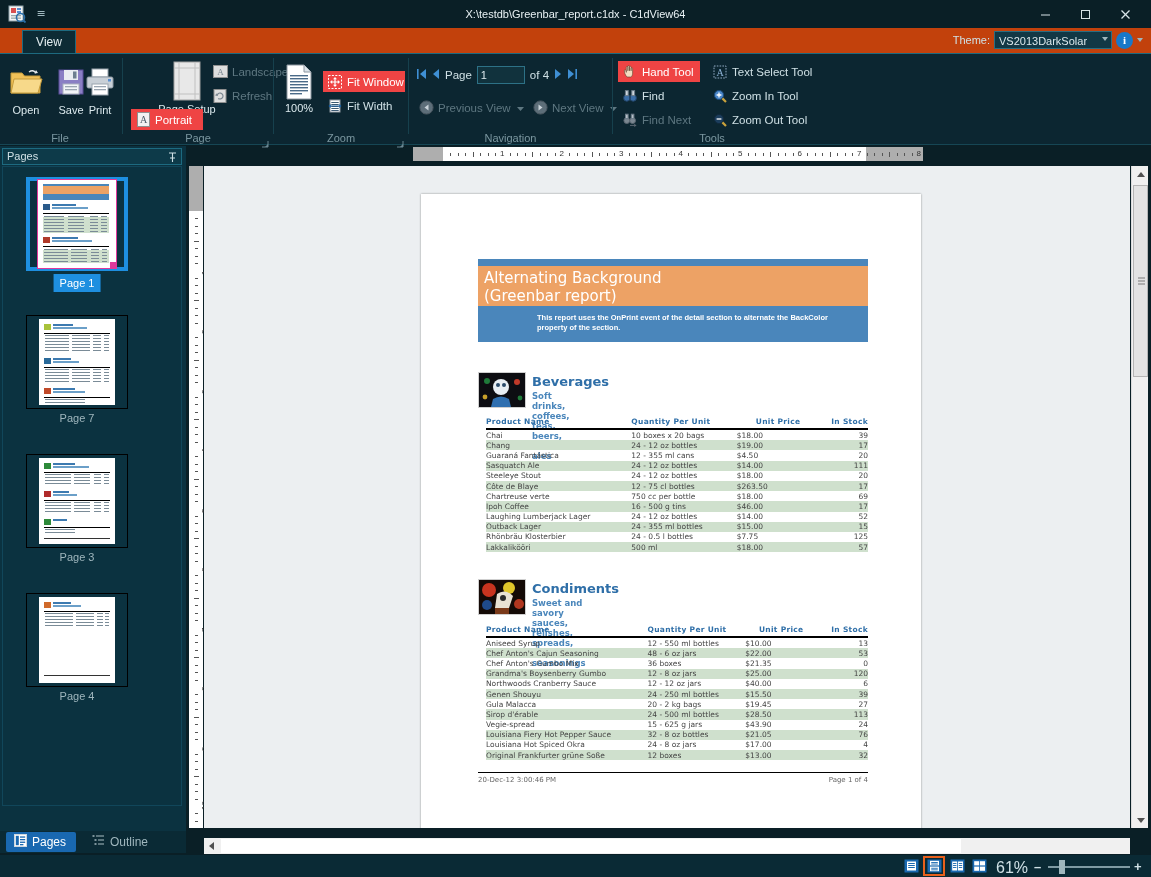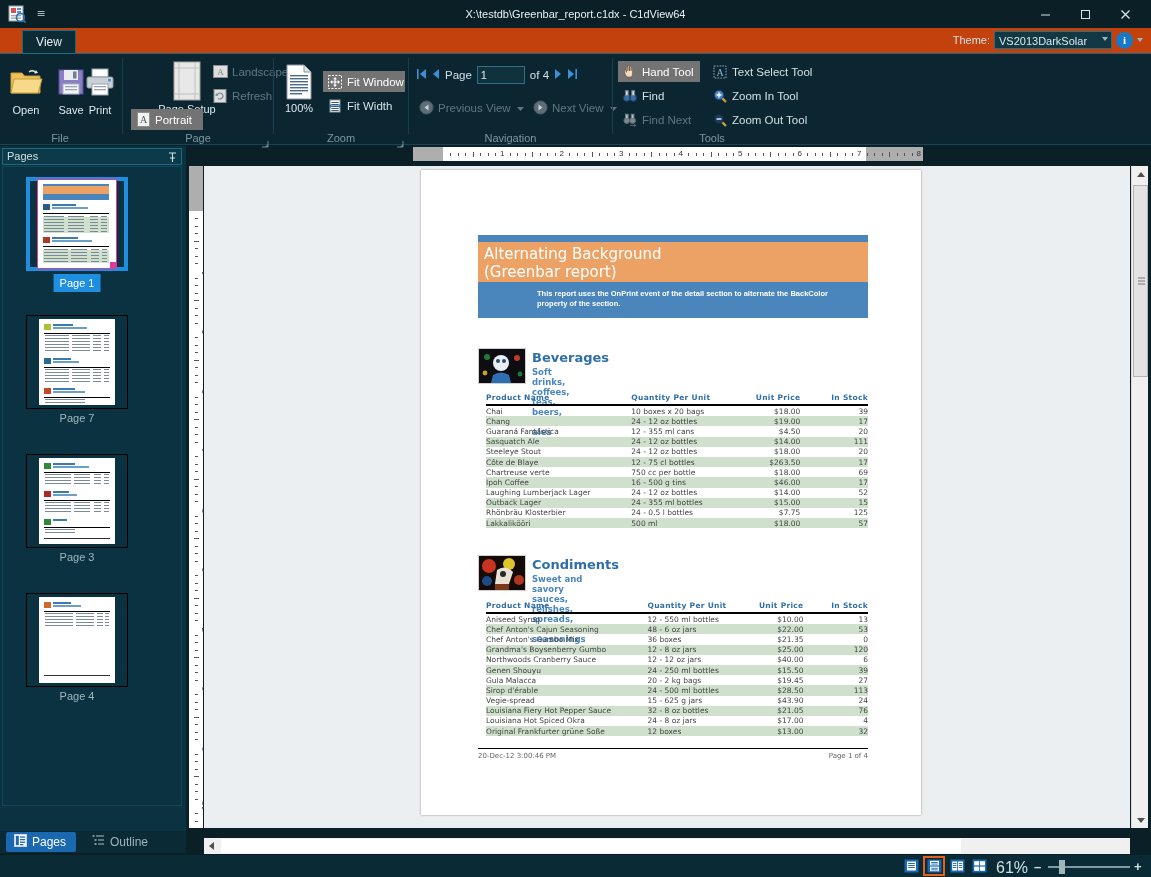--- a/index.html
+++ b/index.html
@@ -40,21 +40,21 @@
   .rgroup .gname{position:absolute;bottom:2px;width:100%;text-align:center;color:#7b97a0;font-size:11px;}
   .rgsep{position:absolute;top:4px;width:1px;height:76px;background:#16404d;}
 
   .bigbtn{position:absolute;width:44px;top:8px;text-align:center;color:#dbe9ed;font-size:11px;}
   .bigbtn .ico{height:40px;display:flex;align-items:center;justify-content:center;}
   .bigbtn .lab{margin-top:2px;}
 
   .smbtn{position:absolute;height:21px;display:flex;align-items:center;gap:4px;
      color:#cfe0e5;font-size:11.5px;padding:0 4px;box-sizing:border-box;white-space:nowrap;}
   .smbtn.dis{color:#5e7781;}
-  .smbtn.sel{background:#737373;color:#fff;align-items:center;}
+  .smbtn.sel{background:#ef4444;color:#fff;align-items:center;}
   .smbtn .ico{width:16px;height:16px;flex:0 0 16px;display:flex;align-items:center;justify-content:center;}
 
   .dlglaunch{position:absolute;width:9px;height:9px;}
 
   
   .pagebox{width:48px;height:18px;background:#11323d;border:1px solid #2d7186;color:#dceaee;
            font-size:11px;line-height:16px;padding:0 3px;box-sizing:border-box;}
   .navtxt{color:#cfe0e5;font-size:11.5px;}
   .navarr{color:#3f8fd4;font-size:12px;}
 
@@ -86,21 +86,21 @@
   .hruler{position:absolute;left:413px;top:147px;width:510px;height:14px;background:#fff;}
   .hruler .gray{position:absolute;top:0;height:14px;background:#aeaeae;}
   .vruler{position:absolute;left:189px;top:166px;width:14px;height:662px;background:#fff;}
   .vruler .gray{position:absolute;left:0;width:14px;background:#aeaeae;}
   .rk{position:absolute;background:#555;}
   .rlab{position:absolute;font-size:8px;color:#333;font-family:"Liberation Sans",sans-serif;}
   .rlabv{position:absolute;font-size:8px;color:#333;transform:rotate(-90deg);transform-origin:left top;}
 
   
   .viewport{position:absolute;left:204px;top:166px;width:926px;height:662px;background:#eceff1;overflow:hidden;}
-  .paperdoc{position:absolute;left:217px;top:4px;width:500px;height:645px;background:#fff;box-shadow:0 0 2px rgba(0,0,0,.4);}
+  .paperdoc{position:absolute;left:217px;top:28px;width:500px;height:645px;background:#fff;box-shadow:0 0 2px rgba(0,0,0,.4);}
 
   .rpt-band-top{position:absolute;left:57px;top:65px;width:390px;height:7px;background:#4a86bb;}
   .rpt-title{position:absolute;left:57px;top:72px;width:390px;height:40px;background:#efa濃;}
   .rpt-title{background:#eda265;}
   .rpt-title .t1{position:absolute;left:6px;top:3px;color:#fff;font-size:15px;font-family:"DejaVu Sans",sans-serif;}
   .rpt-title .t2{position:absolute;left:6px;top:21px;color:#fff;font-size:15px;font-family:"DejaVu Sans",sans-serif;}
   .rpt-sub{position:absolute;left:57px;top:112px;width:390px;height:36px;background:#4a86bb;}
   .rpt-sub .s{position:absolute;left:59px;top:7px;width:320px;color:#fff;font-size:7.5px;font-weight:bold;line-height:10px;}
 
   .cat{position:absolute;left:57px;}
@@ -108,21 +108,21 @@
   .cat .ctitle{position:absolute;left:54px;top:2px;color:#2f6fa8;font-size:13px;font-weight:bold;font-family:"DejaVu Sans",sans-serif;}
   .cat .cdesc{position:absolute;left:54px;top:19px;color:#4a86bb;font-size:8.5px;font-weight:bold;font-family:"DejaVu Sans",sans-serif;}
 
   table.rpt{position:absolute;left:65px;width:382px;border-collapse:collapse;font-size:7.5px;color:#444;
       font-family:"DejaVu Sans",sans-serif;}
   table.rpt th{color:#2f6fa8;font-size:7.5px;font-weight:bold;text-align:left;padding:1px 0 2px 0;
       border-bottom:2px solid #000;letter-spacing:.3px;}
   table.rpt td{padding:0.5px 0;height:9.2px;}
   table.rpt tr.alt td{background:#cfe0cd;}
   table.rpt .c2{padding-left:10px;}
-  table.rpt .c3{text-align:right;padding-right:20px;}
+  table.rpt .c3{text-align:left;padding-right:20px;}
   table.rpt .c4{text-align:right;}
   table.rpt th.c3{text-align:right;padding-right:20px;}
   table.rpt th.c4{text-align:right;}
   table.rpt th.c2{padding-left:10px;}
 
   .footline{position:absolute;left:57px;width:390px;height:1px;background:#000;}
   .footl{position:absolute;left:57px;color:#666;font-size:7px;font-family:"DejaVu Sans",sans-serif;}
   .footr{position:absolute;right:53px;color:#666;font-size:7px;font-family:"DejaVu Sans",sans-serif;}
 
   

